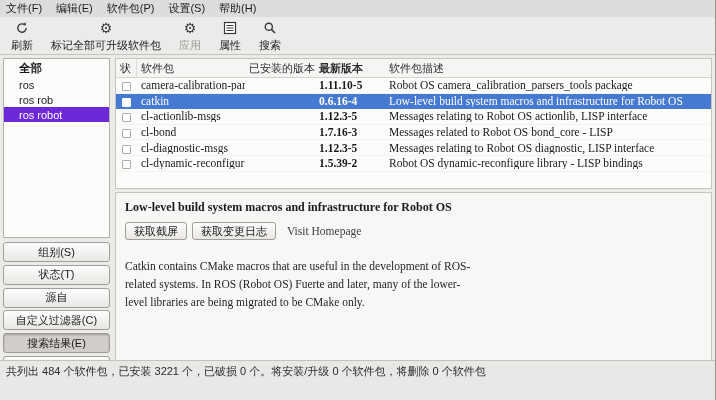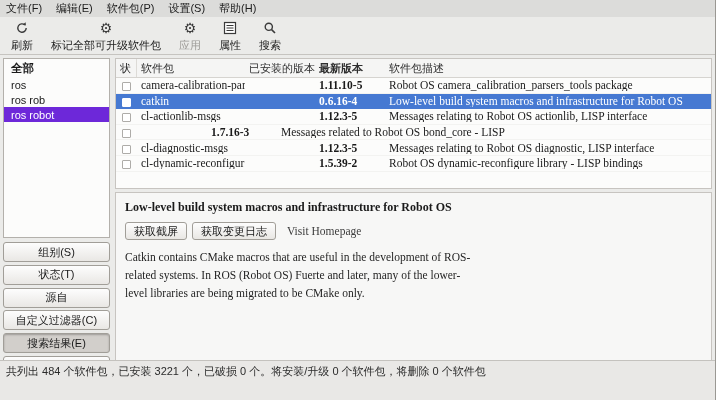--- a/index.html
+++ b/index.html
@@ -34,21 +34,21 @@
   .main {
     position:absolute; top:56px; bottom:22px; left:0; right:0;
     display:flex;
   }
   
   .sidebar { width:113px; padding:2px 3px 2px 3px; display:flex; flex-direction:column; }
   .filter-list {
     height:180px; background:#fcfcfb; border:1px solid #b3b0ab;
     overflow:hidden;
   }
-  .filter-item { padding:2px 7px; height:15px; line-height:12px; white-space:nowrap; overflow:hidden; }
+  .filter-item { padding:2px 15px; height:15px; line-height:12px; white-space:nowrap; overflow:hidden; }
   .filter-item.bold { font-weight:bold; font-size:11.5px; height:18px; padding-top:3px; }
   .filter-item.selected { background:#6d28d9; color:#fff; }
   .sidebar-buttons { margin-top:4px; flex:1; display:flex; flex-direction:column; justify-content:space-between; }
   .side-btn {
     height:20px; width:100%;
     border:1px solid #a19e98; border-radius:3px;
     background:linear-gradient(#fdfdfd,#e9e7e4);
     font-family:"Liberation Sans", sans-serif; font-size:11px; color:#1a1a1a;
     cursor:pointer;
     text-align:center;
@@ -91,21 +91,21 @@
   .col-st { text-align:center; }
   
   .details {
     margin-top:3px; flex:1; background:#f7f7f6; border:1px solid #c7c4c0;
     padding:7px 9px; overflow:hidden;
   }
   .d-title {
     font-family:"Liberation Serif", serif; font-weight:bold; font-size:12px;
     color:#1a1a1a; margin-bottom:7px;
   }
-  .d-actions { display:flex; align-items:center; gap:5px; margin-bottom:9px; }
+  .d-actions { display:flex; align-items:center; gap:5px; margin-bottom:18px; }
   .d-btn {
     height:18px; padding:0 8px;
     border:1px solid #a19e98; border-radius:3px;
     background:linear-gradient(#fdfdfd,#e9e7e4);
     font-family:"Liberation Sans", sans-serif; font-size:11px; color:#1a1a1a;
     cursor:pointer;
   }
   .d-link { font-family:"Liberation Serif", serif; font-size:11.5px; color:#3c3c3c; margin-left:6px; cursor:pointer; }
   .d-desc {
     font-family:"Liberation Serif", serif; font-size:11.5px; color:#1f1f1f;
@@ -234,20 +234,21 @@
           <div class="row">
             <span class="col-st"><span class="cb"></span></span>
             <span class="col-name">cl-actionlib-msgs</span>
             <span class="col-inst"></span>
             <span class="col-latest">1.12.3-5</span>
             <span class="col-desc">Messages relating to Robot OS actionlib, LISP interface</span>
           </div>
 
           <div class="row">
             <span class="col-st"><span class="cb"></span></span>
+            <span class="col-name">cl-bond</span>
             <span class="col-inst"></span>
             <span class="col-latest">1.7.16-3</span>
             <span class="col-desc">Messages related to Robot OS bond_core - LISP</span>
           </div>
 
           <div class="row">
             <span class="col-st"><span class="cb"></span></span>
             <span class="col-name">cl-diagnostic-msgs</span>
             <span class="col-inst"></span>
             <span class="col-latest">1.12.3-5</span>

